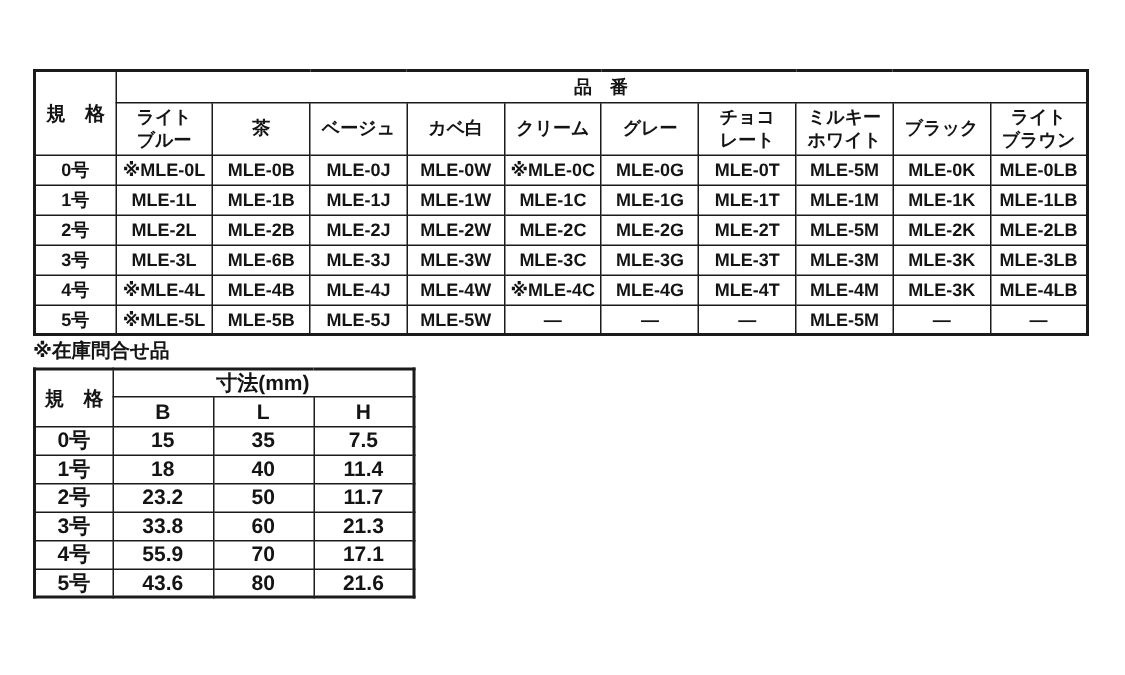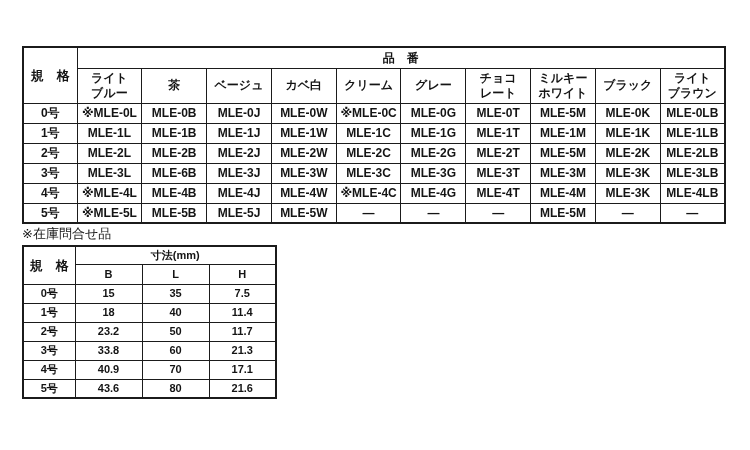--- a/index.html
+++ b/index.html
@@ -42,27 +42,27 @@
   #product-table tr.r-colors { height: 35px; }
   #product-table tbody tr    { height: 20px; }
   #product-table th.spec     { font-size: 13px; }
 
   
   #footnote {
     position: absolute;
     left: 22px;
     top: 225px;
     font-size: 13px;
-    font-weight: normal;
+    font-weight: bold;
     color: #141414;
   }
 
   
   #dimension-table { left: 22px; top: 245px; }
-  #dimension-table th, #dimension-table td { font-size: 11px; }
+  #dimension-table th, #dimension-table td { font-size: 14px; }
   #dimension-table tr.r-dim  { height: 18px; }
   #dimension-table tr.r-blh  { height: 20px; }
   #dimension-table tbody tr  { height: 19px; }
   #dimension-table th.spec   { font-size: 13px; }
 </style>
 </head>
 <body>
 
 <div class="stage">
 
@@ -224,21 +224,21 @@
           <td>11.7</td>
         </tr>
         <tr>
           <td>3号</td>
           <td>33.8</td>
           <td>60</td>
           <td>21.3</td>
         </tr>
         <tr>
           <td>4号</td>
-          <td>40.9</td>
+          <td>55.9</td>
           <td>70</td>
           <td>17.1</td>
         </tr>
         <tr>
           <td>5号</td>
           <td>43.6</td>
           <td>80</td>
           <td>21.6</td>
         </tr>
       </tbody>

